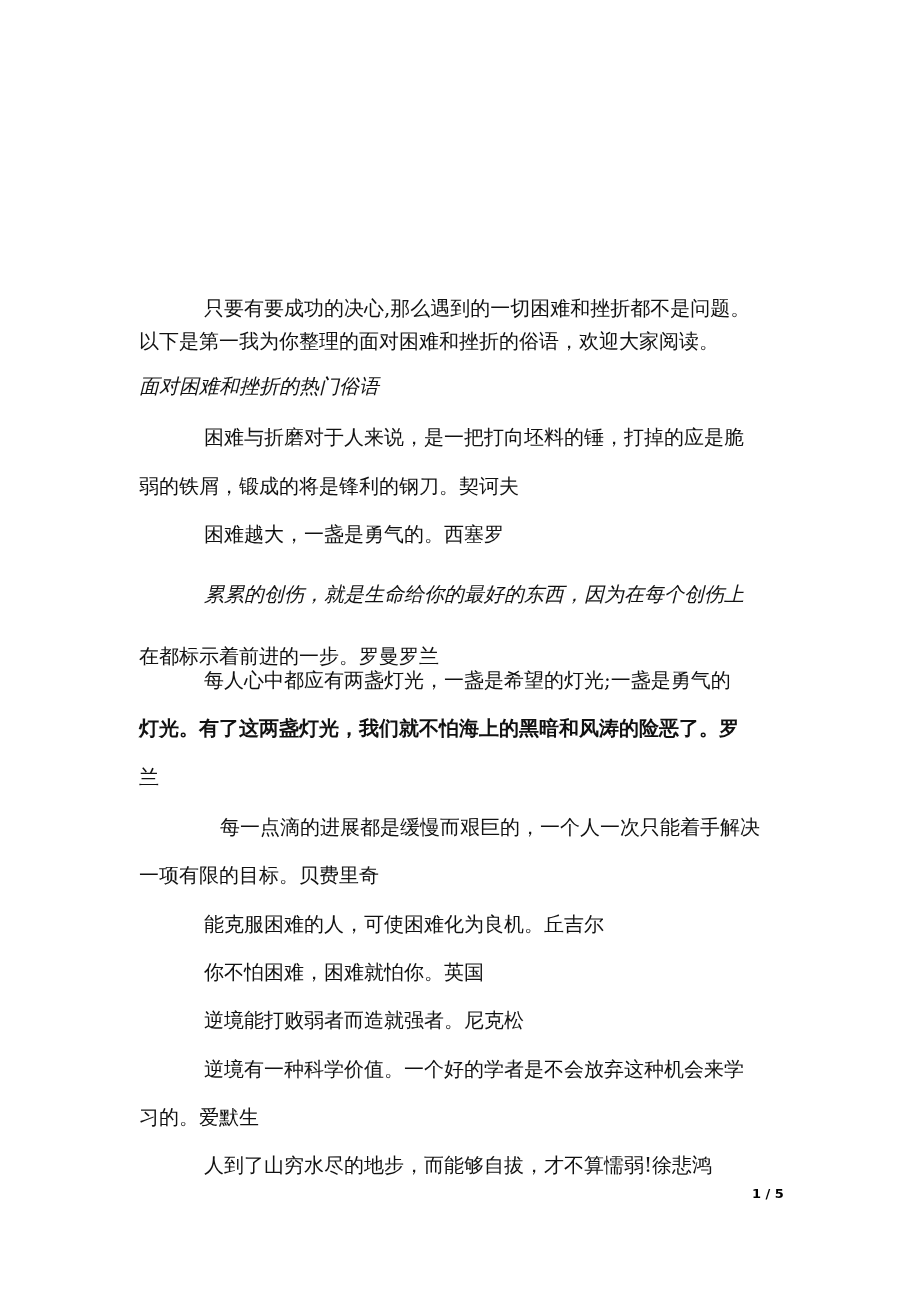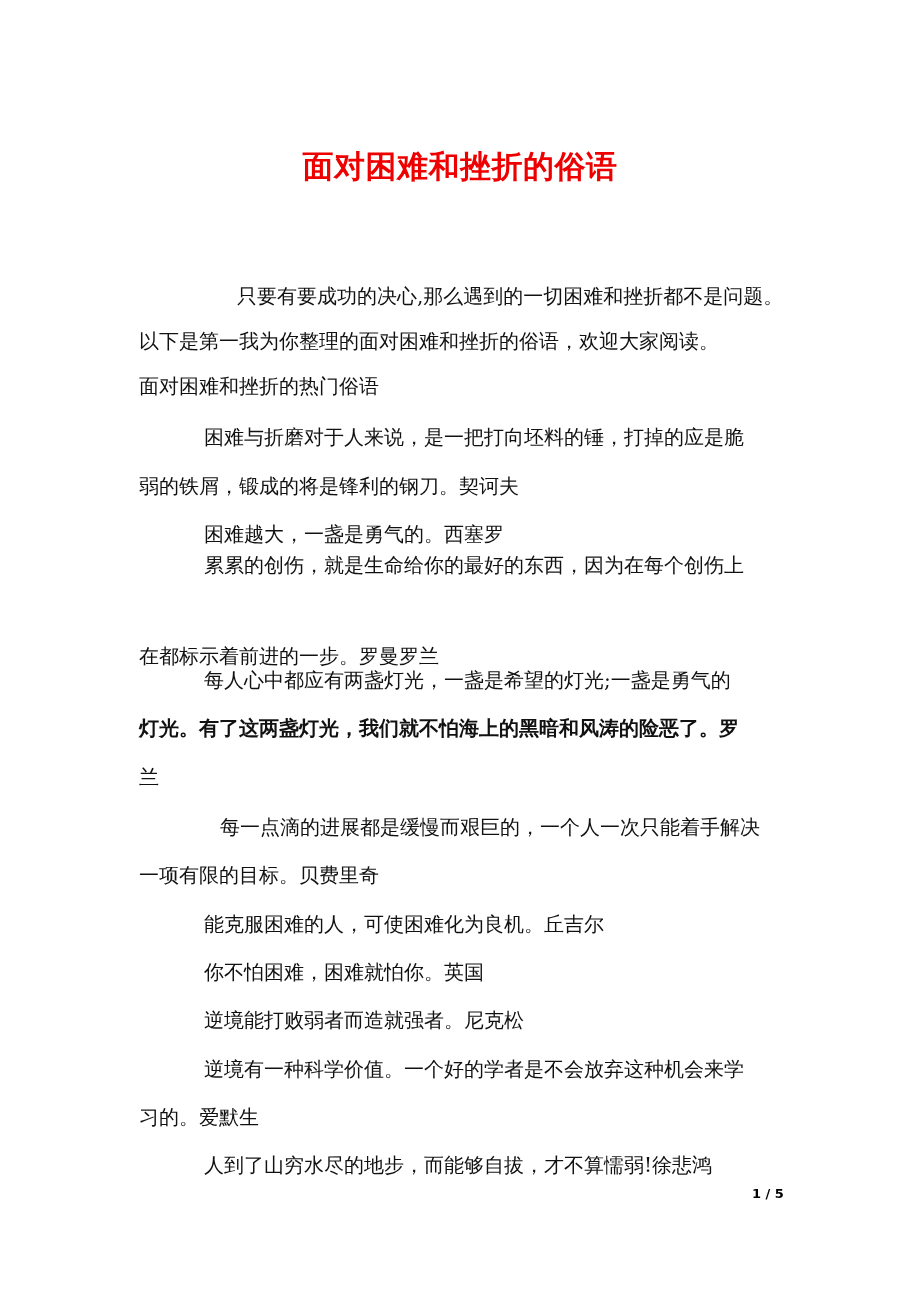--- a/index.html
+++ b/index.html
@@ -52,30 +52,29 @@
       font-size: 13px;
       font-weight: bold;
       font-family: "DejaVu Sans", "Liberation Sans", sans-serif;
       color: #000000;
     }
   </style>
 </head>
 <body>
 
 <div class="page">
-  <div class="title">面对困难和挫折的俗语</div>
 
   <div id="body-lines">
-      <div class="line indent" style="top: 282px; margin-left: 33px;">只要有要成功的决心,那么遇到的一切困难和挫折都不是问题。</div>
+      <div class="line indent" style="top: 294px;">只要有要成功的决心,那么遇到的一切困难和挫折都不是问题。</div>
       <div class="line" style="top: 327px;">以下是第一我为你整理的面对困难和挫折的俗语，欢迎大家阅读。</div>
-      <div class="line" style="top: 372px;">面对困难和挫折的热门俗语</div>
+      <div class="line" style="top: 372px; font-style: italic;">面对困难和挫折的热门俗语</div>
       <div class="line indent" style="top: 423px;">困难与折磨对于人来说，是一把打向坯料的锤，打掉的应是脆</div>
       <div class="line" style="top: 472px;">弱的铁屑，锻成的将是锋利的钢刀。契诃夫</div>
       <div class="line indent" style="top: 520px;">困难越大，一盏是勇气的。西塞罗</div>
-      <div class="line indent" style="top: 551px;">累累的创伤，就是生命给你的最好的东西，因为在每个创伤上</div>
+      <div class="line indent" style="top: 580px; font-style: italic;">累累的创伤，就是生命给你的最好的东西，因为在每个创伤上</div>
       <div class="line" style="top: 617px; margin-top: 25px;">在都标示着前进的一步。罗曼罗兰</div>
       <div class="line indent" style="top: 666px;">每人心中都应有两盏灯光，一盏是希望的灯光;一盏是勇气的</div>
       <div class="line" style="top: 714px; font-weight: bold;">灯光。有了这两盏灯光，我们就不怕海上的黑暗和风涛的险恶了。罗</div>
       <div class="line" style="top: 763px;">兰</div>
       <div class="line indent" style="top: 813px; margin-left: 16px;">每一点滴的进展都是缓慢而艰巨的，一个人一次只能着手解决</div>
       <div class="line" style="top: 861px;">一项有限的目标。贝费里奇</div>
       <div class="line indent" style="top: 910px;">能克服困难的人，可使困难化为良机。丘吉尔</div>
       <div class="line indent" style="top: 958px;">你不怕困难，困难就怕你。英国</div>
       <div class="line indent" style="top: 1006px; font-family: Liberation Serif, serif;">逆境能打败弱者而造就强者。尼克松</div>
       <div class="line indent" style="top: 1055px; text-align: right;">逆境有一种科学价值。一个好的学者是不会放弃这种机会来学</div>

